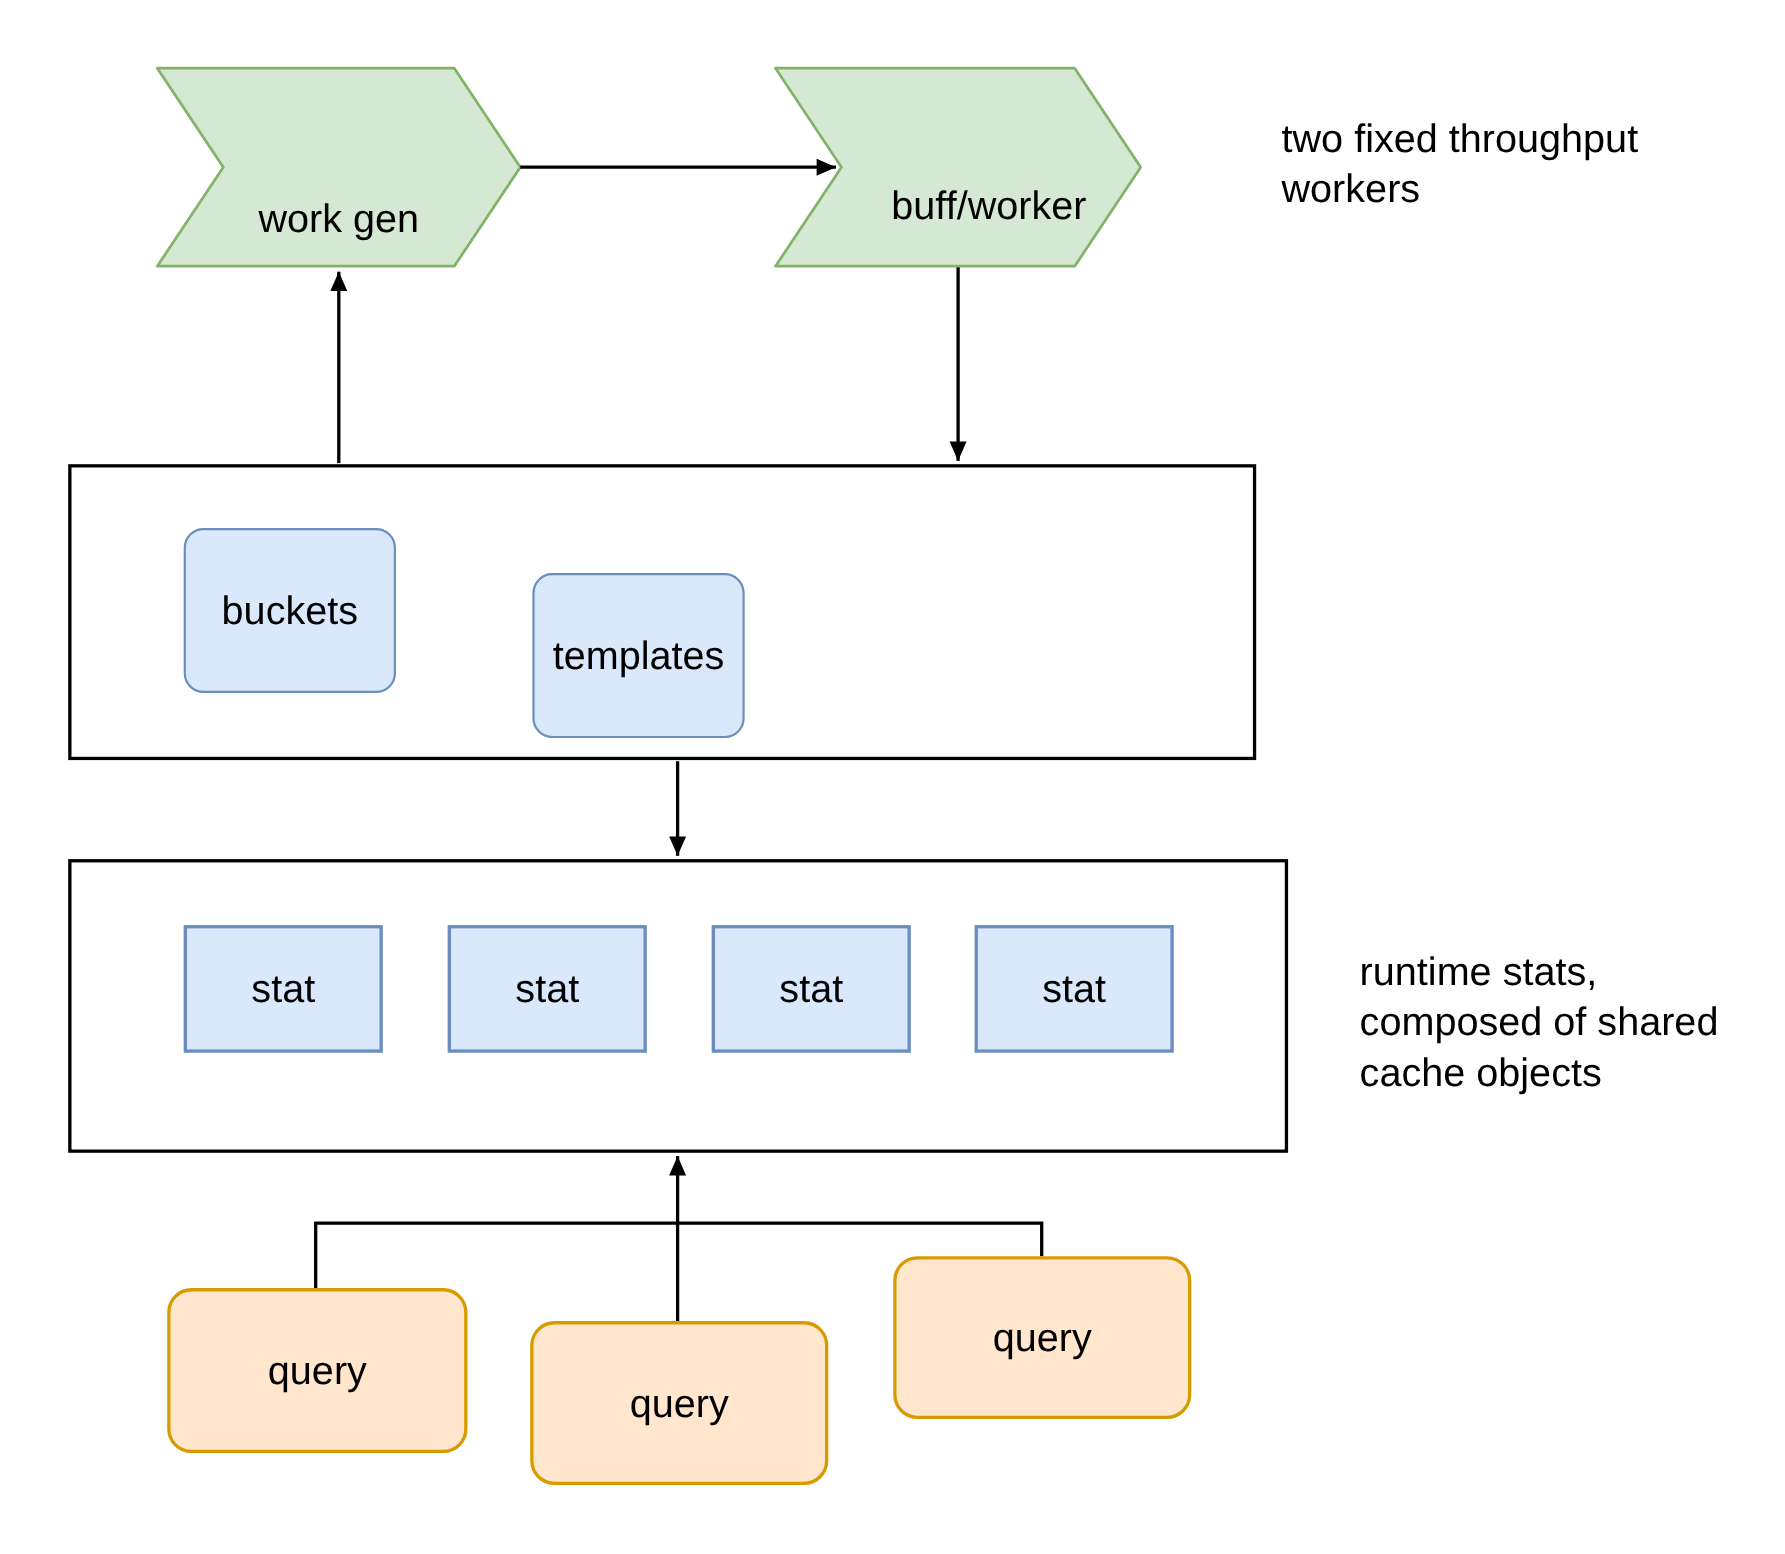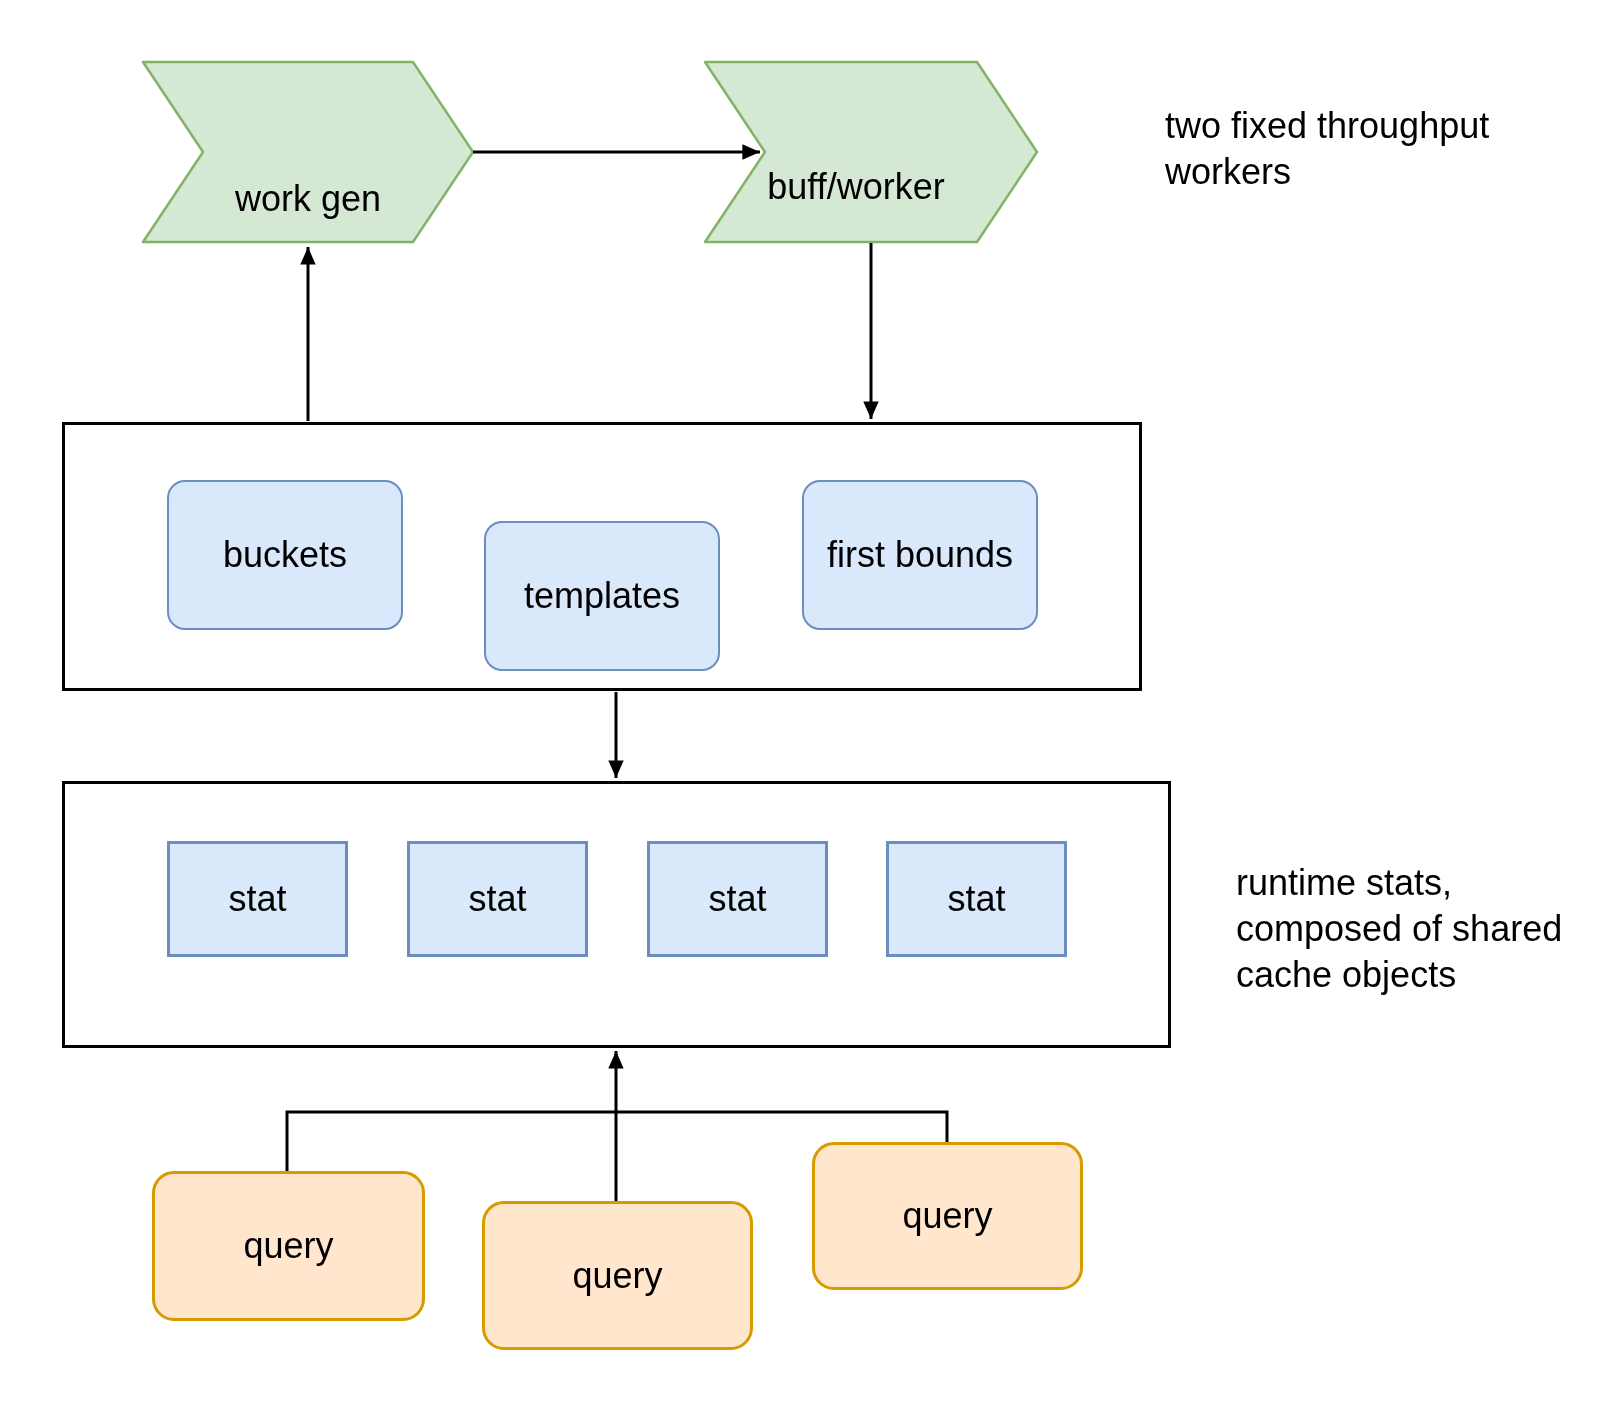--- a/index.html
+++ b/index.html
@@ -26,21 +26,21 @@
   }
   .container-box{
     position:absolute;
     box-sizing:border-box;
     border:3px solid #000000;
     background:#ffffff;
   }
   .cache-item{
     position:absolute;
     box-sizing:border-box;
-    width:236px;height:150px;
+    width:193px;height:150px;
     background:#dae8fc;
     border:2px solid #6c8ebf;
     border-radius:18px;
     display:flex;align-items:center;justify-content:center;
     font-size:36px;
   }
   .stat-item{
     position:absolute;
     box-sizing:border-box;
     width:181px;height:116px;
@@ -86,26 +86,25 @@
     <line x1="308" y1="421" x2="308" y2="247" stroke="#000000" stroke-width="3" marker-end="url(#arrowhead)"></line>
     <line x1="871" y1="243" x2="871" y2="419" stroke="#000000" stroke-width="3" marker-end="url(#arrowhead)"></line>
     <line x1="616" y1="692" x2="616" y2="778" stroke="#000000" stroke-width="3" marker-end="url(#arrowhead)"></line>
 
     <path d="M287,1171 L287,1112 L947,1112 L947,1142" fill="none" stroke="#000000" stroke-width="3"></path>
     <line x1="616" y1="1201" x2="616" y2="1112" stroke="#000000" stroke-width="3"></line>
     <line x1="616" y1="1112" x2="616" y2="1051" stroke="#000000" stroke-width="3" marker-end="url(#arrowhead)"></line>
   </svg>
 
   <div class="node-label" style="left:143px;top:62px;width:330px;height:180px;">work gen</div>
-  <div class="node-label" style="left:690px;top:62px;width:332px;height:156px;">buff/worker</div>
+  <div class="node-label" style="left:733px;top:62px;width:332px;height:156px;">buff/worker</div>
 
   <div class="container-box" style="left:62px;top:422px;width:1080px;height:269px;"></div>
   <div class="cache-item" style="left:167px;top:480px;">buckets</div>
   <div class="cache-item" style="left:484px;top:480px;margin-top:41px;">templates</div>
-  <div class="cache-item" style="left:802px;top:480px;">first bounds</div>
 
   <div class="container-box" style="left:62px;top:781px;width:1109px;height:267px;"></div>
   <div class="stat-item" style="left:167px;top:841px;">stat</div>
   <div class="stat-item" style="left:407px;top:841px;">stat</div>
   <div class="stat-item" style="left:647px;top:841px;">stat</div>
   <div class="stat-item" style="left:886px;top:841px;">stat</div>
 
   <div class="query-item" style="left:152px;top:1171px;width:273px;height:150px;">query</div>
   <div class="query-item" style="left:482px;top:1201px;width:271px;height:149px;">query</div>
   <div class="query-item" style="left:812px;top:1142px;width:271px;height:148px;">query</div>

